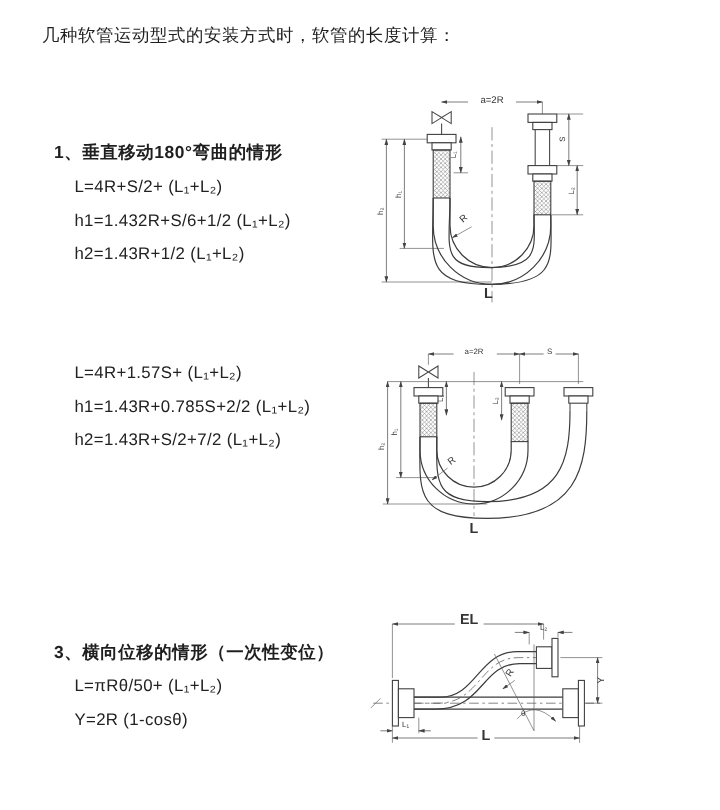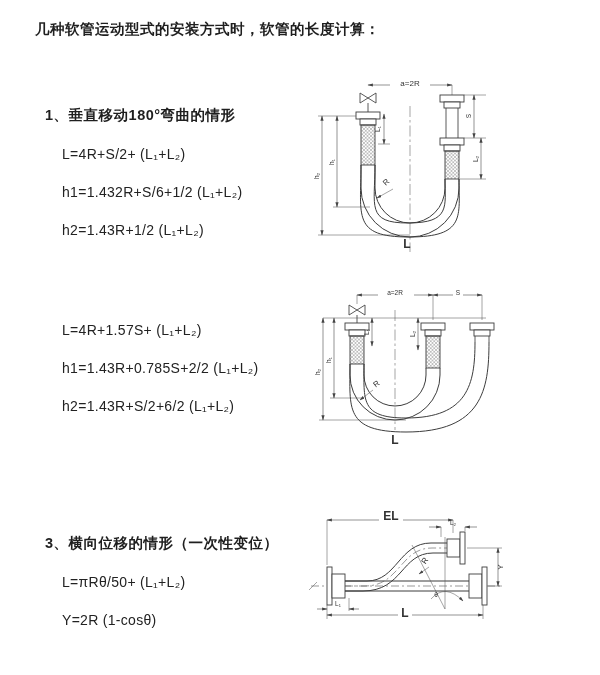--- a/index.html
+++ b/index.html
@@ -1,25 +1,25 @@
 <!DOCTYPE html>
 <html><head>
 <meta charset="utf-8">
 <style>
   html,body{margin:0;padding:0;background:#fff;}
   body{width:600px;height:675px;position:relative;overflow:hidden;
        font-family:"Liberation Sans","DejaVu Sans",sans-serif;color:#2b2b2b;}
   .page{position:absolute;inset:0;background:#fff;}
-  .doc-title{position:absolute;left:35px;top:20px;font-size:14.5px;font-weight:700;
+  .doc-title{position:absolute;left:35px;top:20px;font-size:14.5px;font-weight:400;
              letter-spacing:0.5px;color:#1f1f1f;}
   .sec{position:absolute;}
   .sec-heading{font-size:14.5px;font-weight:600;letter-spacing:0.5px;color:#1f1f1f;
                margin-bottom:9px;}
   .formula{font-size:14px;font-weight:500;letter-spacing:0.3px;color:#222;
-           padding-left:17px;line-height:18px;margin-bottom:10px;white-space:pre;margin-top:20px;}
+           padding-left:17px;line-height:18px;margin-bottom:10px;white-space:pre;}
   svg.diag{position:absolute;}
   svg.diag text{font-family:"Liberation Sans","DejaVu Sans",sans-serif;fill:#333;}
   .ln{stroke:#474747;stroke-width:0.9;fill:none;}
   .thin{stroke:#5a5a5a;stroke-width:0.55;fill:none;}
   .dim{stroke:#4a4a4a;stroke-width:0.6;fill:none;}
   .hose{stroke:#3d3d3d;stroke-width:1;fill:none;}
   .dash{stroke:#6a6a6a;stroke-width:0.6;fill:none;stroke-dasharray:11 3 2.5 3;}
   .hdash{stroke:#555;stroke-width:0.6;fill:none;stroke-dasharray:8 3 2 3;}
   .flg{fill:#fff;stroke:#3d3d3d;stroke-width:0.9;}
   .lbl{font-size:8px;}
@@ -27,31 +27,31 @@
   .lbl-b{font-size:12px;font-weight:700;fill:#111;}
   .wbg{fill:#fff;stroke:none;}
 </style>
 </head>
 <body>
 
 <div class="page">
 
   <div class="doc-title">几种软管运动型式的安装方式时，软管的长度计算：</div>
 
-  <div class="sec" style="left:45px;top:106px">
+  <div class="sec" style="left:45px;top:118px">
     <div class="sec-heading">1、垂直移动180°弯曲的情形</div>
     <div class="formula">L=4R+S/2+ (L₁+L₂)</div>
     <div class="formula">h1=1.432R+S/6+1/2 (L₁+L₂)</div>
     <div class="formula">h2=1.43R+1/2 (L₁+L₂)</div>
   </div>
 
   <div class="sec" style="left:45px;top:301px">
     <div class="formula">L=4R+1.57S+ (L₁+L₂)</div>
     <div class="formula">h1=1.43R+0.785S+2/2 (L₁+L₂)</div>
-    <div class="formula">h2=1.43R+S/2+6/2 (L₁+L₂)</div>
+    <div class="formula">h2=1.43R+S/2+7/2 (L₁+L₂)</div>
   </div>
 
   <div class="sec" style="left:45px;top:534px">
     <div class="sec-heading">3、横向位移的情形（一次性变位）</div>
     <div class="formula">L=πRθ/50+ (L₁+L₂)</div>
     <div class="formula">Y=2R (1-cosθ)</div>
   </div>
 
   <svg class="diag" style="left:308px;top:66px" width="278" height="196" viewBox="0 0 278 196">
     <defs>

